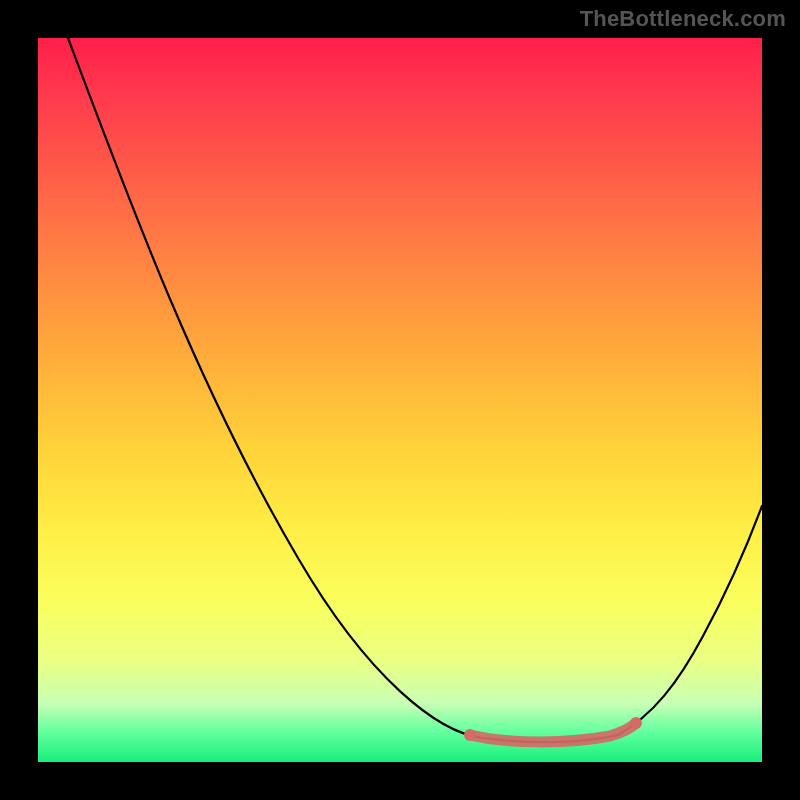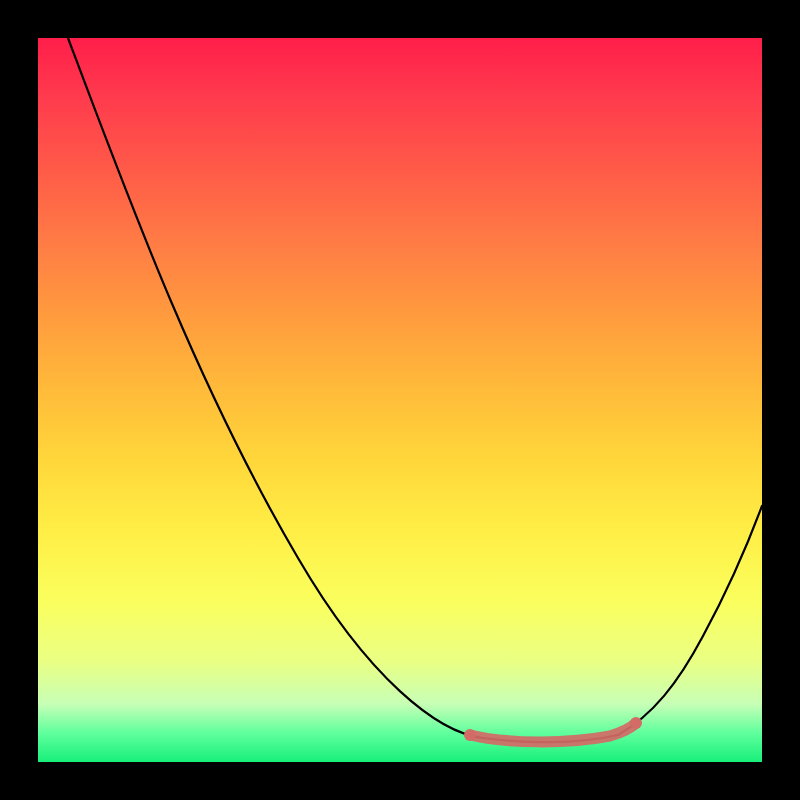--- a/index.html
+++ b/index.html
@@ -73,20 +73,21 @@
   }
   .endpoint-dot {
     fill: #d46a66;
     opacity: 0.92;
   }
 </style>
 </head>
 <body>
 <div class="stage">
 
+  <div class="watermark">TheBottleneck.com</div>
 
   <div class="plot-area">
     <svg class="curve" viewBox="0 0 724 724">
 
       <path class="curve-path" d="M 30 0
                C 90 160, 160 350, 260 520
                C 330 640, 400 695, 445 700
                C 490 706, 540 706, 580 697
                C 615 677, 640 645, 665 598
                C 690 552, 712 500, 724 468"></path>

